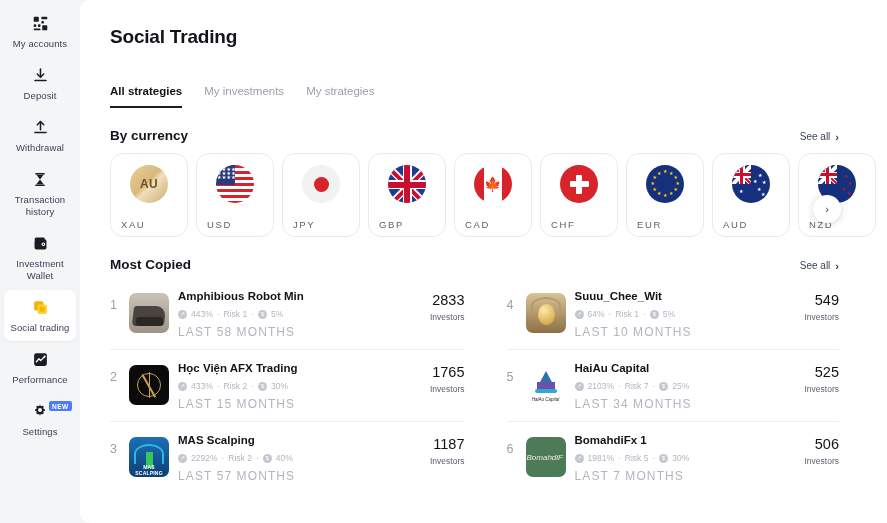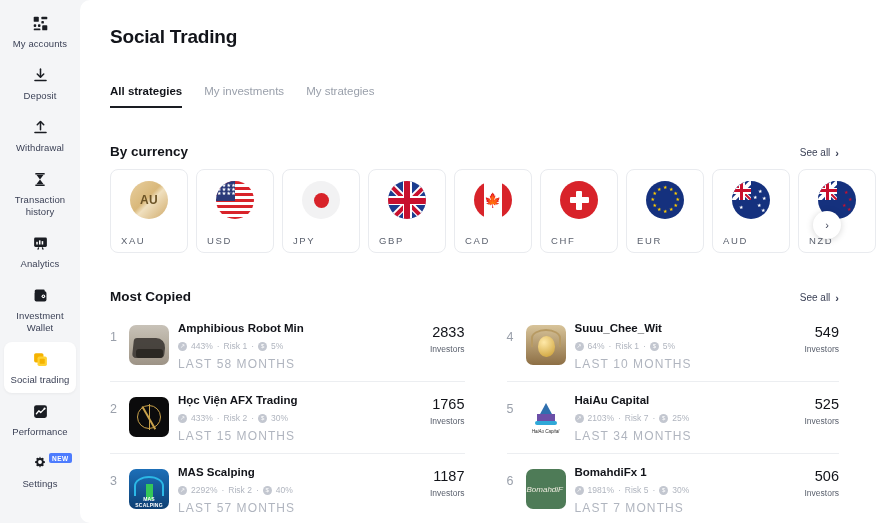--- a/index.html
+++ b/index.html
@@ -46,32 +46,32 @@
   }
   .main-inner { padding: 26px 24px 0 30px; height: 523px; position: relative; }
   .page-title { font-size: 19px; font-weight: bold; color: #12141a; letter-spacing: -.2px; }
 
   .tabs { display: flex; gap: 22px; margin-top: 37px; border-bottom: 0; }
   .tab { font-size: 11.5px; color: #9aa0ab; padding-bottom: 9px; cursor: pointer; }
   .tab.active { color: #12141a; font-weight: bold; border-bottom: 2px solid #1a1d23; }
 
   .section-head {
     display: flex; align-items: baseline; justify-content: space-between;
-    margin-top: 36px; padding-right: 24px;
+    margin-top: 20px; padding-right: 24px;
   }
   .section-title { font-size: 13.5px; font-weight: bold; color: #12141a; }
   .see-all { font-size: 10px; color: #3c4257; display: flex; align-items: center; gap: 5px; cursor: pointer; }
   .see-all .chev { font-size: 11px; font-weight: bold; }
 
   
   .cur-wrap { position: relative; margin-top: 10px; }
   .cur-row { display: flex; gap: 8px; }
   .cur-card {
     width: 78px; flex: 0 0 78px; height: 84px;
-    border: 1px solid #e9ebef; border-radius: 8px; background: #fff;
+    border: 1px solid #e9ebef; border-radius: 13px; background: #fff;
     display: flex; flex-direction: column; align-items: center;
     padding-top: 11px; cursor: pointer;
   }
   .flag { width: 38px; height: 38px; border-radius: 50%; overflow: hidden; position: relative; }
   .cur-code {
     font-size: 9.5px; color: #5b616e; letter-spacing: 1.6px;
     margin-top: 16px; align-self: flex-start; padding-left: 10px;
   }
   .carousel-next {
     position: absolute; right: 22px; top: 42px;
@@ -229,33 +229,20 @@
       <span class="nav-icon">
         <svg width="16" height="17" viewBox="0 0 20 20" fill="#1a1d23">
           <rect x="4" y="2" width="12" height="1.8" rx=".8"></rect>
           <rect x="4" y="16.2" width="12" height="1.8" rx=".8"></rect>
           <path d="M5.5 4h9l-4.5 6 4.5 6h-9l4.5-6z"></path>
         </svg>
       </span>
       <span class="nav-label">Transaction history</span>
     </div>
 
-    <div class="nav-item">
-      <span class="nav-icon">
-        <svg width="17" height="17" viewBox="0 0 20 20" fill="#1a1d23">
-          <rect x="2.5" y="3" width="15" height="11" rx="1.6"></rect>
-          <rect x="5" y="8" width="1.8" height="3.2" fill="#fff"></rect>
-          <rect x="8.2" y="6.3" width="1.8" height="4.9" fill="#fff"></rect>
-          <rect x="11.4" y="7.2" width="1.8" height="4" fill="#fff"></rect>
-          <rect x="6.6" y="14.4" width="1.6" height="3" rx=".7" transform="rotate(18 7.4 15.9)"></rect>
-          <rect x="11.8" y="14.4" width="1.6" height="3" rx=".7" transform="rotate(-18 12.6 15.9)"></rect>
-        </svg>
-      </span>
-      <span class="nav-label">Analytics</span>
-    </div>
 
     <div class="nav-item">
       <span class="nav-icon">
         <svg width="17" height="17" viewBox="0 0 20 20" fill="#1a1d23">
           <path d="M3 5.2A2.2 2.2 0 0 1 5.2 3h8.3A1.5 1.5 0 0 1 15 4.5V6H5.2A2.2 2.2 0 0 1 3 5.2z"></path>
           <rect x="3" y="5" width="14" height="12" rx="2.2"></rect>
           <circle cx="13.4" cy="11" r="2.1" fill="#fff"></circle>
           <circle cx="13.4" cy="11" r=".9" fill="#1a1d23"></circle>
         </svg>
       </span>

